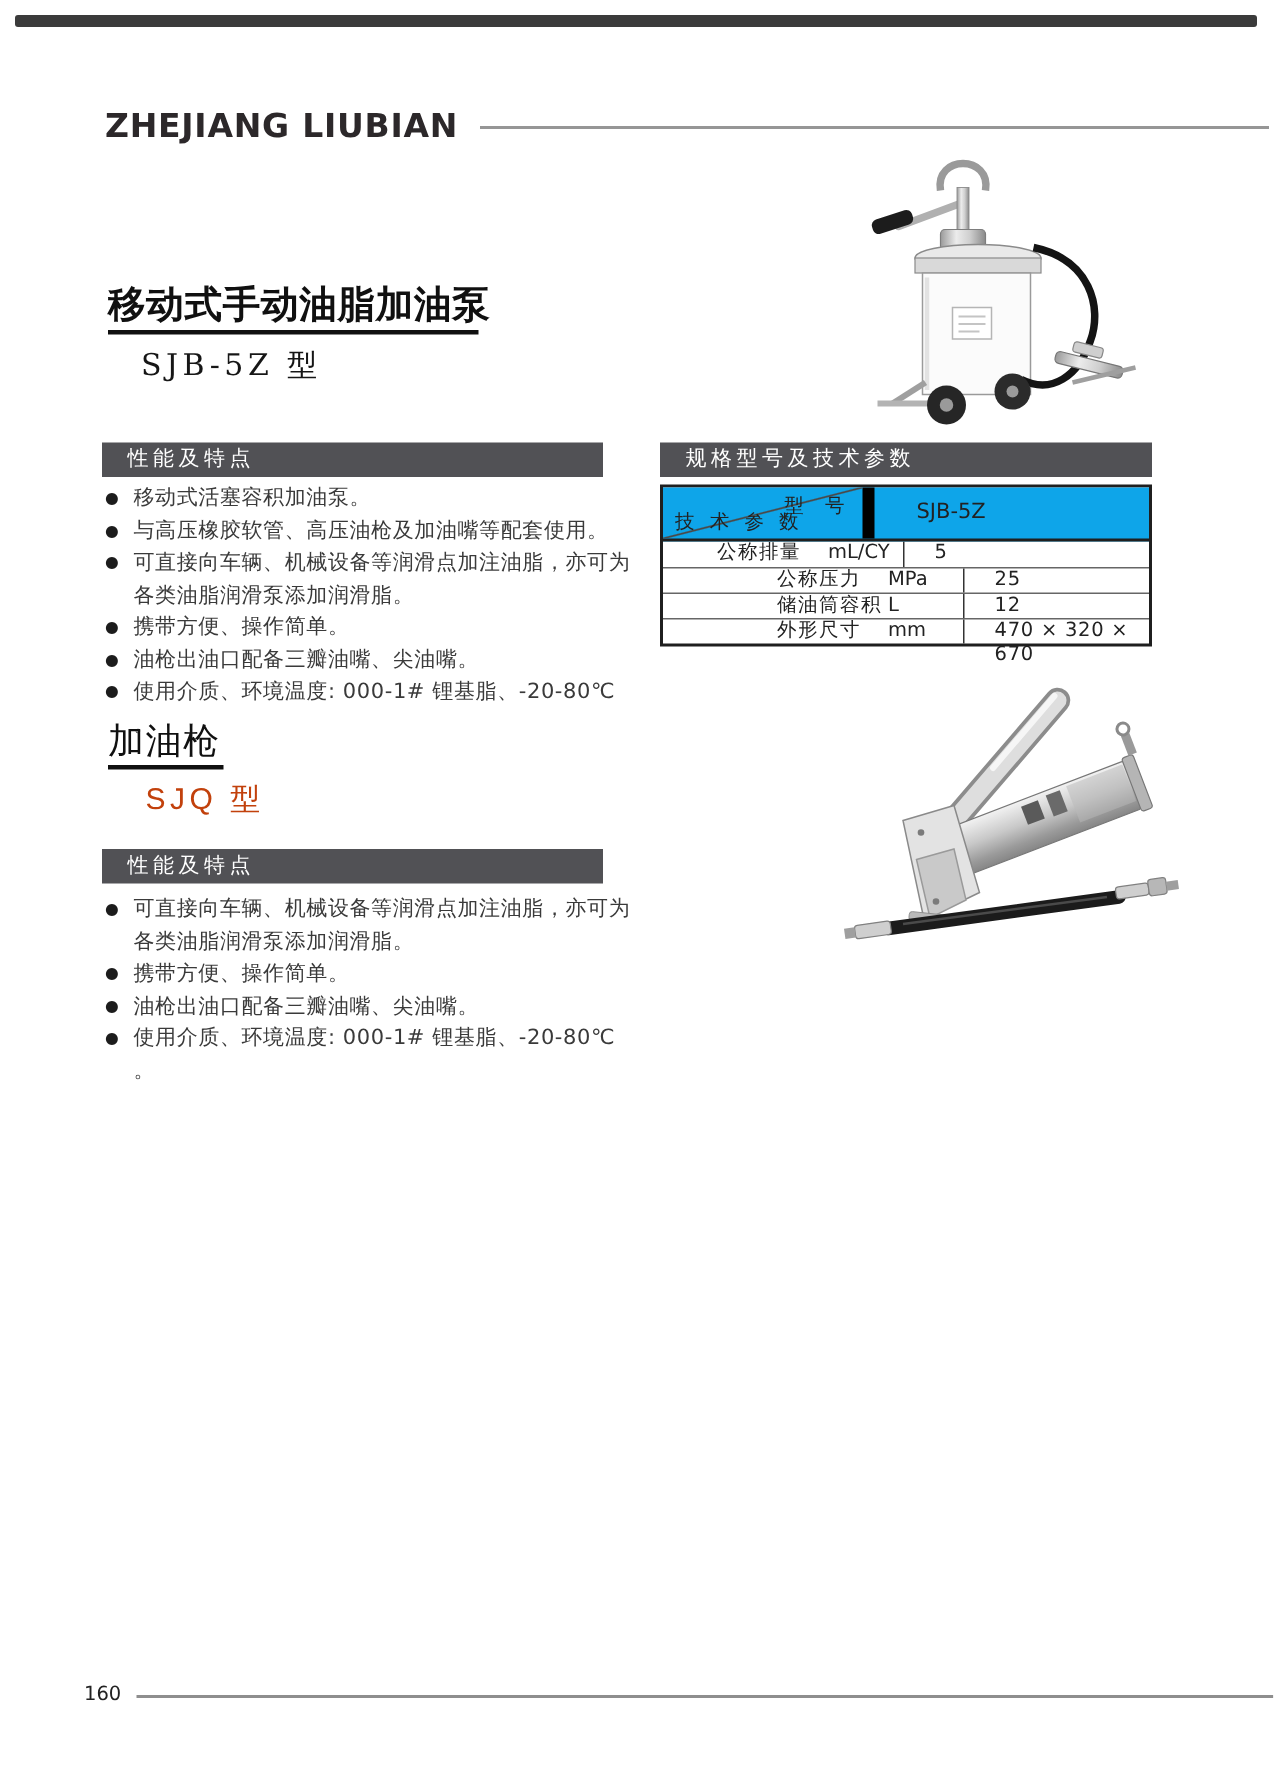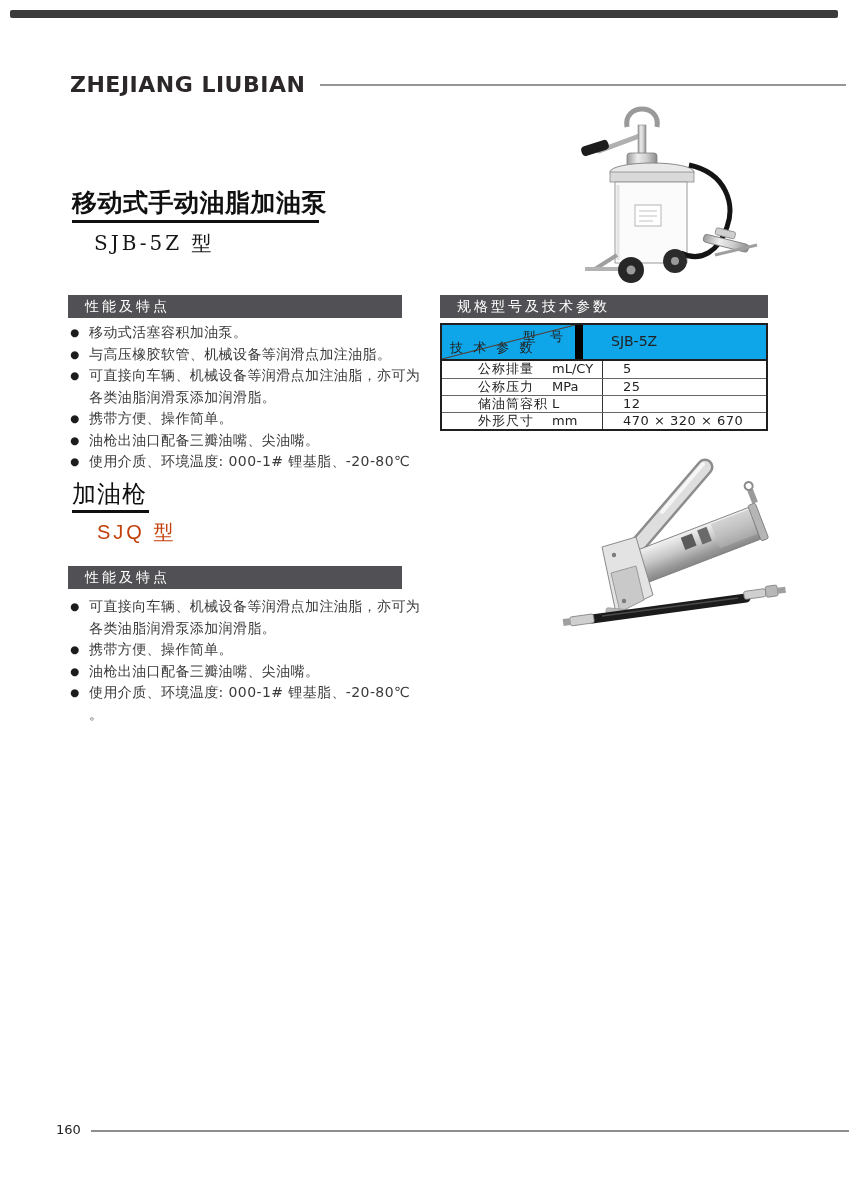--- a/index.html
+++ b/index.html
@@ -28,21 +28,21 @@
   .feat-item .txt { flex:1; }
 
   .spec-table { position:absolute; left:440px; top:323px; width:328px; border:2px solid #1f1f1f; background:#fff; color:#222; }
   .thead { position:relative; display:flex; height:36px; background:#0ea5e9; border-bottom:2px solid #1f1f1f; }
   .corner { position:relative; width:133px;
     background-image:linear-gradient(to bottom right, transparent calc(50% - 1px), #4a4a4a calc(50% - .2px), #4a4a4a calc(50% + .2px), transparent calc(50% + 1px)); }
   .corner .lbl-top { position:absolute; right:7px; top:3px; font-size:13px; letter-spacing:5px; }
   .corner .lbl-bottom { position:absolute; left:8px; bottom:2px; font-size:13px; letter-spacing:3px; }
   .model-col { flex:1; border-left:8px solid #000000; line-height:33px; padding-left:28px; font-size:14px; }
   .trow { display:flex; height:17px; font-size:13px; line-height:16px; }
-  .trow + .trow { border-top:1px solid #666; }
+  .trow + .trow { border-top:1px solid #666;padding-left:40px; }
   .trow .param { width:83px; padding-left:9px; letter-spacing:1px; white-space:nowrap;margin-left:27px; }
   .trow .unit { width:50px; }
   .trow .value { flex:1; border-left:1px solid #333; padding-left:20px; letter-spacing:.5px; }
 
   .p2-title { position:absolute; left:72px; top:478px; font-size:24px; font-weight:400; color:#101010; letter-spacing:1px; }
   .p2-underline { position:absolute; left:72px; top:510px; width:77px; height:3px; background:#101010; }
   .p2-model { position:absolute; left:97px; top:519px; font-size:20px; font-family:Liberation Sans, sans-serif; letter-spacing:3px; color:#c2410c; }
 
   .pump-illustration { position:absolute; left:565px; top:93px; width:235px; height:195px; }
   .gun-illustration { position:absolute; left:540px; top:455px; width:285px; height:195px; }
@@ -66,21 +66,21 @@
 
   <div class="section-bar bar-feat1">性能及特点</div>
 
   <div class="features features-1">
     <div class="feat-item">
         <span class="dot">●</span>
         <span class="txt">移动式活塞容积加油泵。</span>
       </div>
     <div class="feat-item">
         <span class="dot">●</span>
-        <span class="txt">与高压橡胶软管、机械设备等润滑点加注油脂。</span>
+        <span class="txt">与高压橡胶软管、高压油枪及加油嘴等配套使用。</span>
       </div>
     <div class="feat-item">
         <span class="dot">●</span>
         <span class="txt">可直接向车辆、机械设备等润滑点加注油脂，亦可为各类油脂润滑泵添加润滑脂。</span>
       </div>
     <div class="feat-item">
         <span class="dot">●</span>
         <span class="txt">携带方便、操作简单。</span>
       </div>
     <div class="feat-item">

